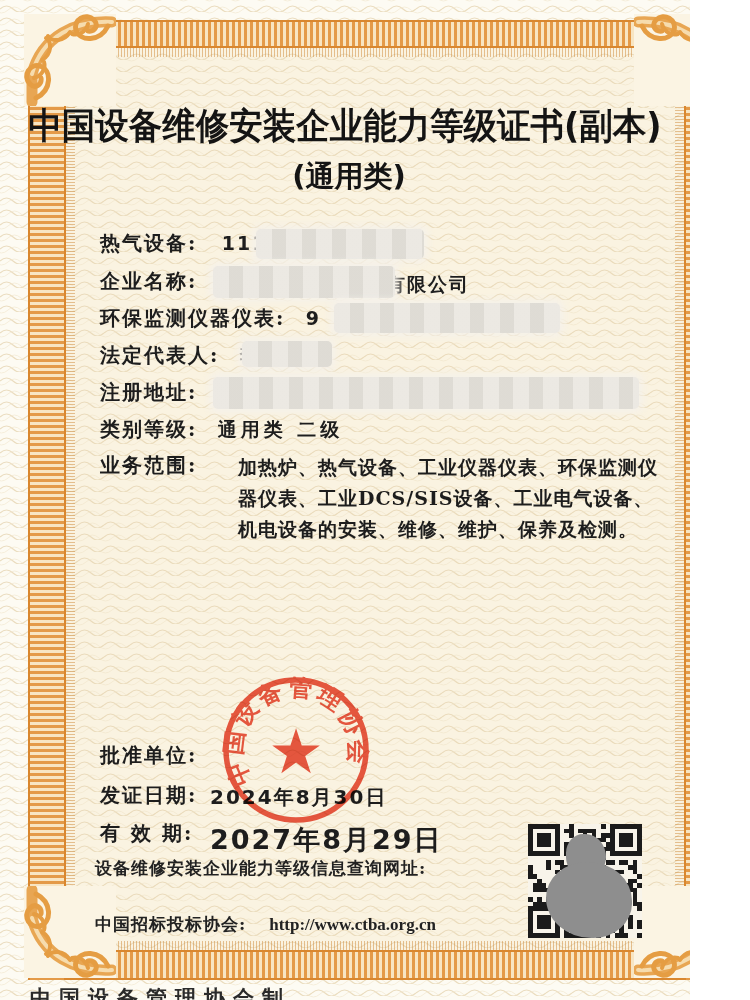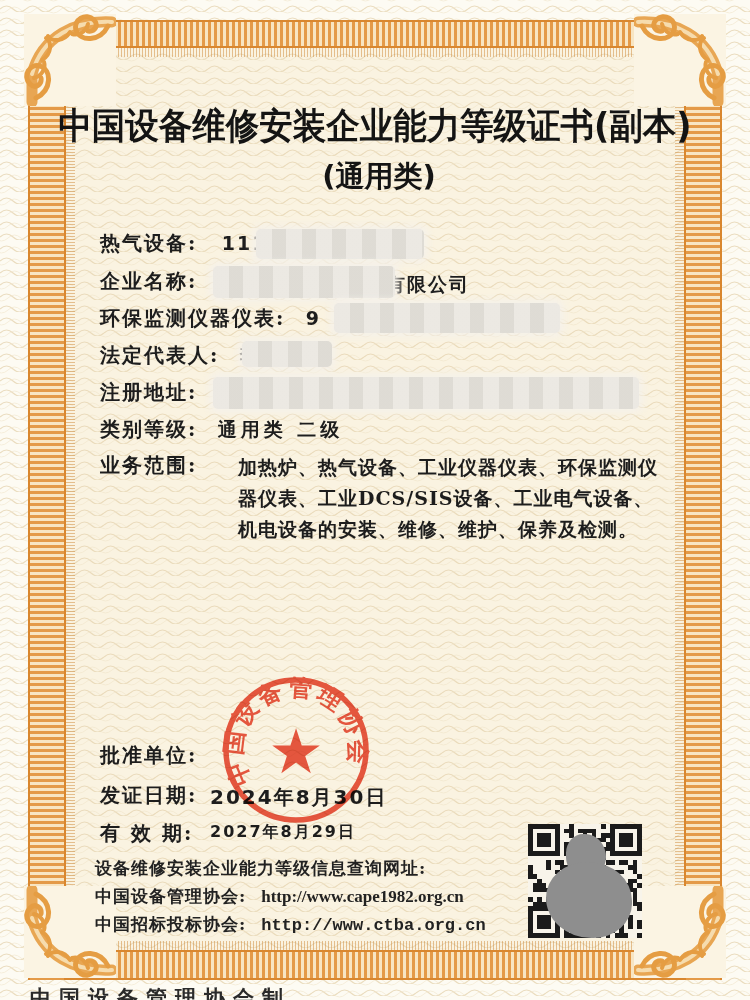--- a/index.html
+++ b/index.html
@@ -1,17 +1,17 @@
 <!DOCTYPE html>
 <html><head>
 <meta charset="utf-8">
 <style>
   html,body{margin:0;padding:0;}
   .page{
-    position:relative;width:750px;height:1000px;overflow:hidden;
+    position:relative;width:690px;height:1000px;overflow:hidden;
     background:#fdfbf3;
     font-family:"DejaVu Sans",sans-serif;
     color:#1c1c1c;
   }
   .inner-bg{position:absolute;left:66px;top:48px;width:618px;height:902px;background:#faf3e1;z-index:0;}
   svg.waves{position:absolute;left:0;top:0;z-index:1;pointer-events:none;}
   
   .band{position:absolute;z-index:2;}
   .band-top{left:28px;top:20px;width:694px;height:28px;
     background:repeating-linear-gradient(90deg,#e49a48 0 3px,#f8e5c2 3px 6px);
@@ -189,30 +189,26 @@
   <div class="abs row" style="left:100px;top:742px;">
     <span class="lbl">批准单位:</span>
   </div>
   <div class="abs row" style="left:100px;top:782px;">
     <span class="lbl">发证日期:</span>
   </div>
   <div class="abs val num" style="left:210px;top:784px;font-size:20px;letter-spacing:2px;">2024年8月30日</div>
   <div class="abs row" style="left:100px;top:820px;">
     <span class="lbl">有 效 期:</span>
   </div>
-  <div class="abs val num" style="left:210px;top:822px;font-size:16px;letter-spacing:2px;">2027年8月29日</div>
+  <div class="abs val num" style="left:210px;top:822px;font-size:27px;letter-spacing:2px;">2027年8月29日</div>
 
   <div class="abs footer-line" style="left:95px;top:857px;">设备维修安装企业能力等级信息查询网址:</div>
-  <div class="abs footer-line" style="left:95px;top:885px;">
-    <span>中国设备管理协会:</span>
-    <span class="url" style="margin-left:8px;">http://www.cape1982.org.cn</span>
-  </div>
   <div class="abs footer-line" style="left:95px;top:913px;">
     <span>中国招标投标协会:</span>
-    <span class="url" style="margin-left:8px;font-family:Liberation Mono, monospace;">http://www.ctba.org.cn</span>
+    <span class="url" style="margin-left:16px;">http://www.ctba.org.cn</span>
   </div>
 
   <div class="abs maker">中国设备管理协会制</div>
 
   <svg class="stamp" viewBox="0 0 170 170">
     <defs>
       <path id="arcpath" d="M40.8,116 A54,54 0 1 1 129.2,116" fill="none"></path>
     </defs>
     <circle cx="85" cy="85" r="70" fill="none" stroke="#e8503a" stroke-width="5.5"></circle>
     <text font-size="24" font-weight="bold" fill="#e8503a" font-family="DejaVu Sans, sans-serif">

